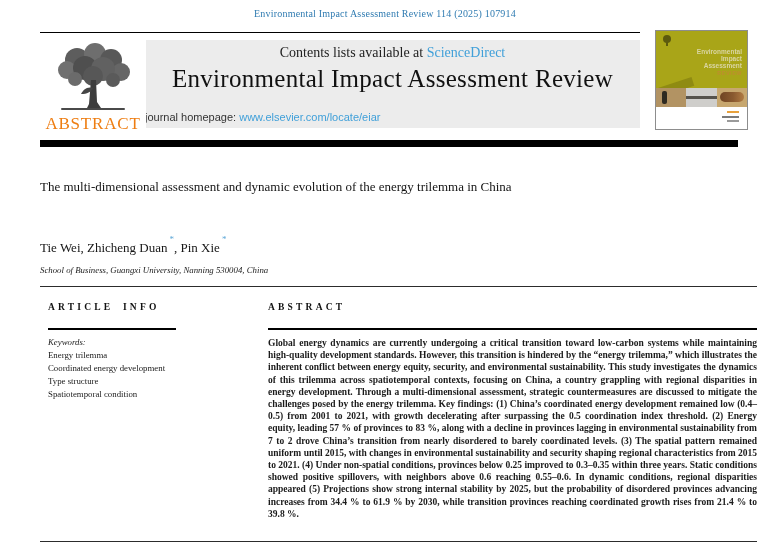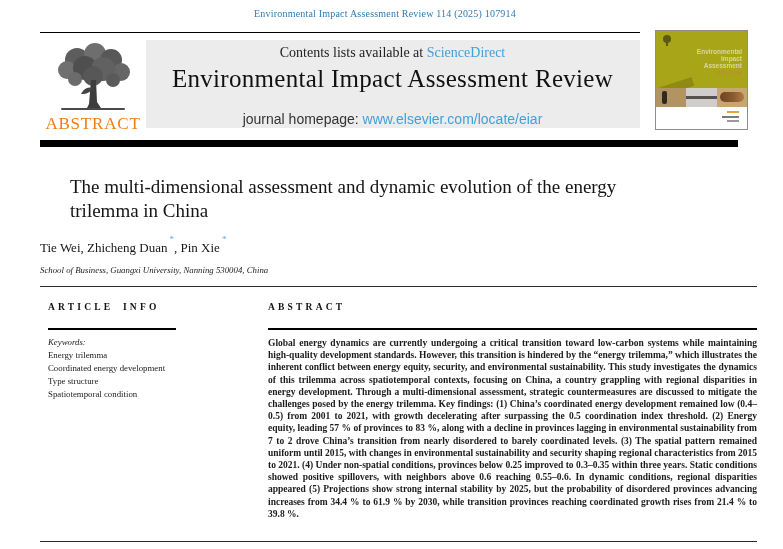--- a/index.html
+++ b/index.html
@@ -16,22 +16,22 @@
   
   .rule-top { position:absolute; left:40px; top:32px; width:600px; height:1px; background:#000; }
   .gray-panel { position:absolute; left:145px; top:40px; width:495px; height:88px; background:#ececec; }
   .contents-line { position:absolute; top:5px; left:0; width:100%; text-align:center; font-size:14px; color:#222; }
   .sd-link { color:#41a0d9; cursor:pointer; text-decoration:none; }
   .journal-name {
     position:absolute; top:25px; left:0; width:100%; text-align:center;
     font-size:25px; color:#111; letter-spacing:0.3px;
   }
   .homepage-line {
-    position:absolute; top:71px; left:0; width:100%; text-align:center;
-    font-family:"Liberation Sans", sans-serif; font-size:14px; color:#333;
+    position:absolute; top:71px; left:0; width:100%; text-align:left;
+    font-family:"Liberation Sans", sans-serif; font-size:11px; color:#333;
   }
   .hp-link { color:#41a0d9; cursor:pointer; text-decoration:none; }
   .logo-box { position:absolute; left:40px; top:36px; width:106px; height:100px; background:#fff; }
   .logo-tree { position:absolute; left:7px; top:6px; }
   .elsevier-word {
     position:absolute; bottom:2px; left:0; width:100%; text-align:center;
     font-size:17px; color:#ee7d11; letter-spacing:0.8px;
   }
   
   .cover {
@@ -62,21 +62,21 @@
     background:linear-gradient(90deg,#6f4423,#8a5a30 55%,#b07b43);
   }
   .cover-footer { position:relative; width:100%; height:22px; background:#fff; }
   .cf-orange { position:absolute; right:8px; top:4px; width:12px; height:2px; background:#e8a13c; }
   .cf-dark1 { position:absolute; right:8px; top:9px; width:17px; height:2px; background:#7b7b7b; }
   .cf-dark2 { position:absolute; right:8px; top:13px; width:12px; height:2px; background:#9a9a9a; }
   .thick-bar { position:absolute; left:40px; top:140px; width:698px; height:7px; background:#000; }
   
   .title {
     position:absolute; left:40px; top:175px; width:580px;
-    font-size:19px; line-height:23.5px; font-weight:normal; color:#141414;margin-left:30px;
+    font-size:13px; line-height:23.5px; font-weight:normal; color:#141414;
   }
   .authors { position:absolute; left:40px; top:239px; font-size:13px; color:#161616; }
   .authors .mark {
     font-size:9px; color:#5fa8d8; position:relative; top:-5px; margin-left:2px; cursor:pointer;
   }
   .affiliation { position:absolute; left:40px; top:265px; font-size:8.8px; font-style:italic; color:#222; }
   
   .rule-full   { position:absolute; left:40px;  top:286px; width:717px; height:1px;   background:#2c2c2c; }
   .rule-ai     { position:absolute; left:48px;  top:328px; width:128px; height:1.5px; background:#000; }
   .rule-ab     { position:absolute; left:268px; top:328px; width:489px; height:1.5px; background:#000; }

